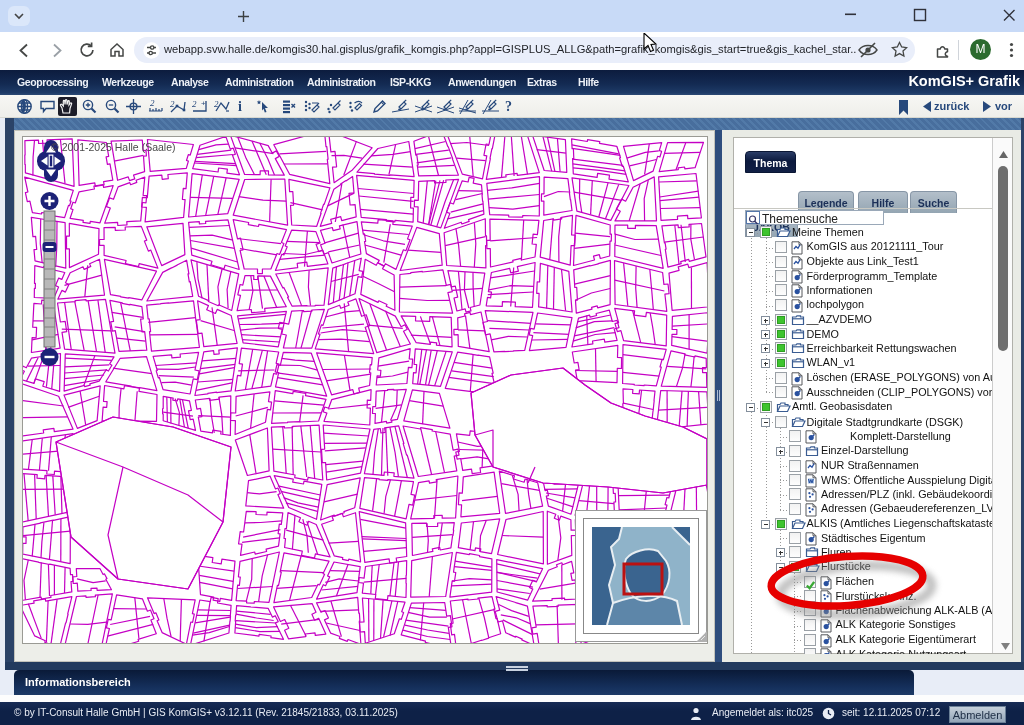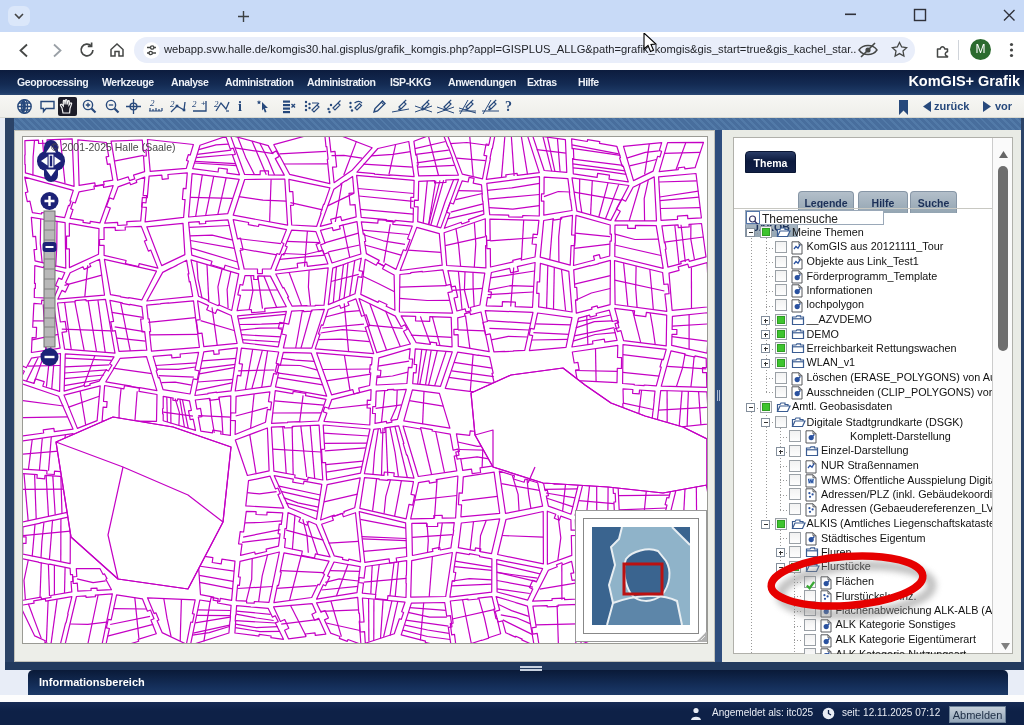--- a/index.html
+++ b/index.html
@@ -65,21 +65,21 @@
 .cb { position:absolute; width:12px; height:12px; background:linear-gradient(#f2f2f2,#fdfdfd);
       border:1px solid #9aa0a6; }
 .cbg { position:absolute; left:1px; top:1px; width:8px; height:8px; background:#3ec42e;
        border:1px solid #2e9e22; }
 .ticon { position:absolute; }
 .trow { position:absolute; font:10.8px "Liberation Sans", sans-serif; color:#111; white-space:nowrap; }
 
 #sscroll { position:absolute; left:992px; top:138px; width:20px; height:515px; background:#fafafa;
            border-left:1px solid #ccc; }
 
-#infobar { position:absolute; left:28px; top:670px; width:980px; height:25px; border-radius:5px 5px 0 0;
+#infobar { position:absolute; left:14px; top:670px; width:900px; height:25px; border-radius:5px 5px 0 0;
            background:linear-gradient(#0a1a38, #15305c 70%, #1d3a66); }
 #infobar span { position:absolute; left:11px; top:6px; font-size:11px; font-weight:bold; color:#fff; }
 #whiteband { position:absolute; left:0; top:695px; width:1024px; height:7px; background:#fdfdfd; }
 #statusbar { position:absolute; left:0; top:702px; width:1024px; height:23px;
              background:linear-gradient(#182c55, #0e2147 40%, #0e2147); color:#e8ecf4; font-size:10px; }
 #abmelden { position:absolute; left:949px; top:4px; width:57px; height:17px; text-align:center;
             background:linear-gradient(#c6d0da, #93a5b8); border:1px solid #6a7f96; font-size:11px;
             color:#1c2c44; line-height:16px; }
 </style></head>
 <body>
@@ -1382,20 +1382,21 @@
   <ellipse cx="92" cy="41" rx="76" ry="24.5" fill="none" stroke="#e60000" stroke-width="7.5" transform="rotate(-4 92 41)"></ellipse>
 </svg>
 
 <div id="infobar">
     <span>Informationsbereich</span>
   <div style="position:absolute;left:492px;top:-4px;width:22px;height:2px;background:#c8d2e0"></div>
   <div style="position:absolute;left:492px;top:-1px;width:22px;height:2px;background:#c8d2e0"></div>
 </div>
 <div id="whiteband"></div>
 <div id="statusbar">
+  <span style="position:absolute;left:14px;top:5px">© by IT-Consult Halle GmbH | GIS KomGIS+ v3.12.11 (Rev. 21845/21833, 03.11.2025)</span>
   <svg style="position:absolute;left:690px;top:5px" width="12" height="13" viewBox="0 0 12 13">
       <circle cx="6" cy="3.5" r="2.6" fill="#e8ecf4"></circle>
       <path d="M1 13 C1 8.5 11 8.5 11 13 Z" fill="#e8ecf4"></path>
     </svg>
   <span style="position:absolute;left:712px;top:5px">Angemeldet als: itc025</span>
   <svg style="position:absolute;left:822px;top:5px" width="13" height="13" viewBox="0 0 13 13">
       <circle cx="6.5" cy="6.5" r="5.8" fill="#e8ecf4"></circle>
       <path d="M6.5 3 L6.5 6.5 L9 8" stroke="#0e2147" stroke-width="1.3" fill="none"></path>
     </svg>
   <span style="position:absolute;left:842px;top:5px">seit: 12.11.2025 07:12</span>

